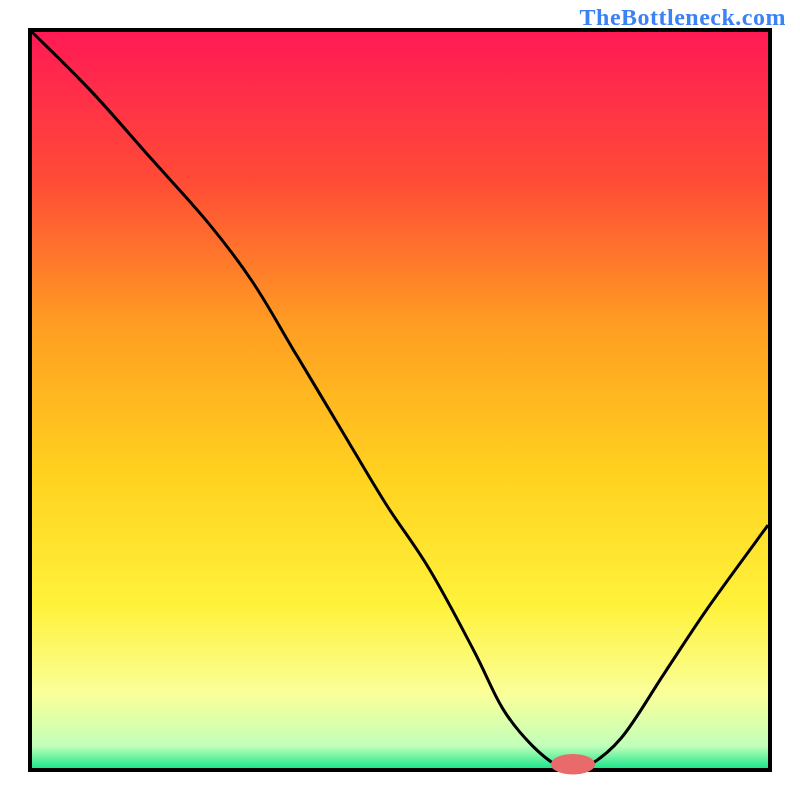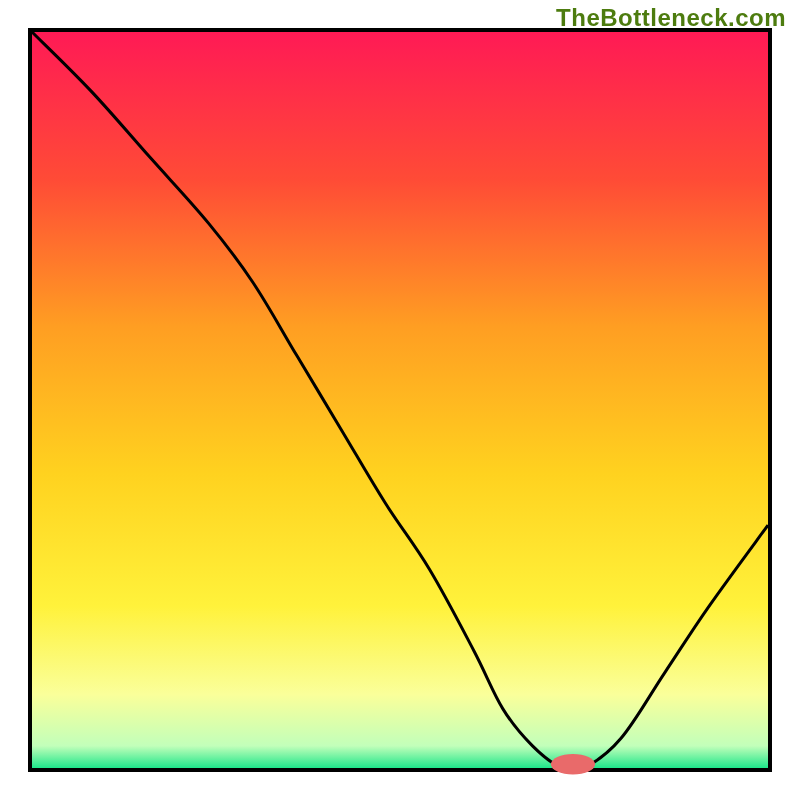--- a/index.html
+++ b/index.html
@@ -14,24 +14,24 @@
     position: absolute;
     left: 0;
     top: 0;
     width: 800px;
     height: 800px;
   }
   .watermark {
     position: absolute;
     top: 4px;
     right: 14px;
-    font-family: Liberation Sans, sans-serif;
+    font-family: Liberation Serif, serif;
     font-size: 24px;
     font-weight: bold;
-    color: #4d7c0f;
+    color: #3b82f6;
     letter-spacing: 0.5px;
     text-align: right;
   }
   .plot {
     position: absolute;
     left: 28px;
     top: 28px;
     width: 744px;
     height: 744px;
     border: 4px solid #000;

